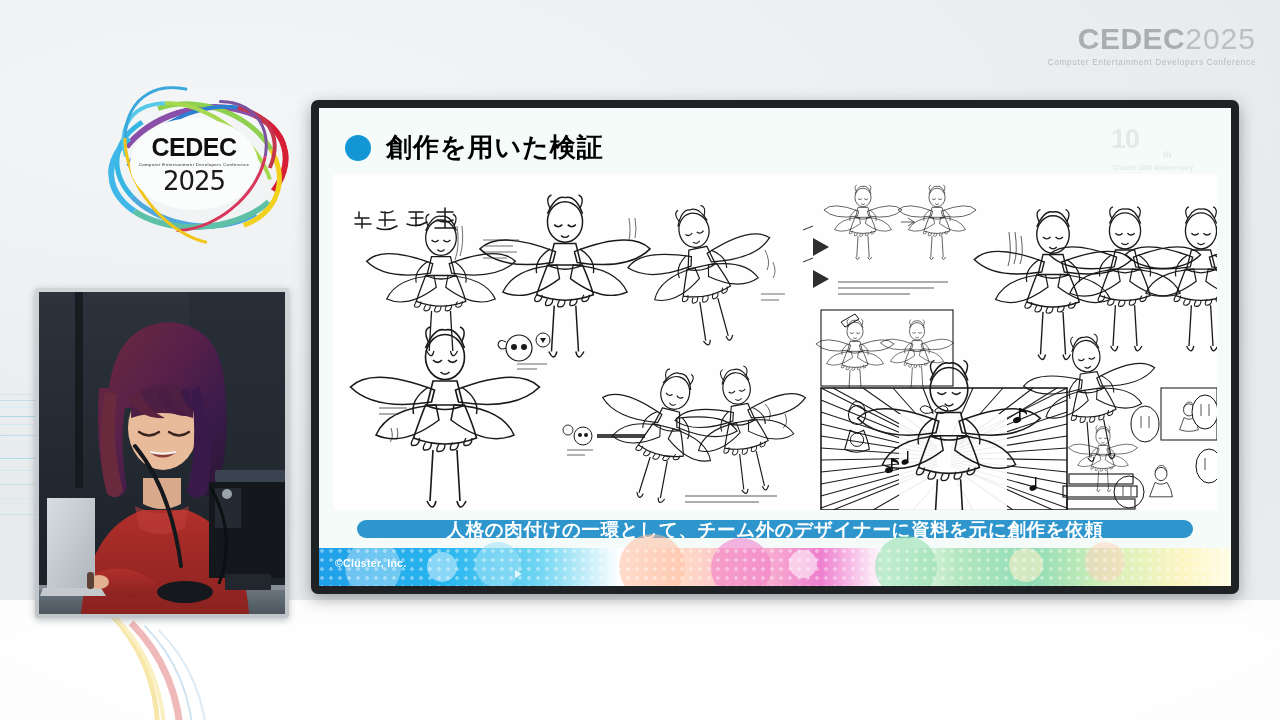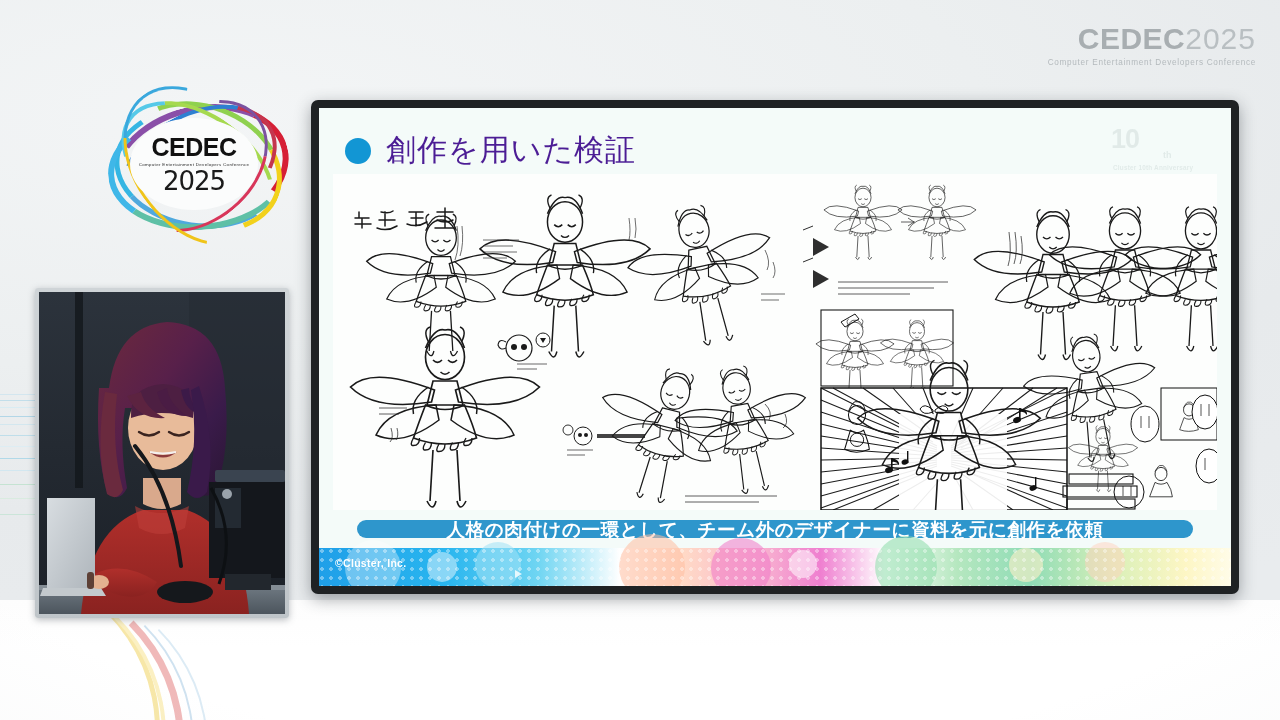--- a/index.html
+++ b/index.html
@@ -102,21 +102,21 @@
   .slide{
     position:relative;width:100%;height:100%;overflow:hidden;
     background:#f4fbf9;
   }
 
   .slide-title-row{
     position:absolute;left:26px;top:22px;display:flex;align-items:center;gap:15px;
   }
   .bullet-dot{width:26px;height:26px;border-radius:50%;display:block;}
   .slide-title{
-    font-size:30px;font-weight:normal;color:#4c1d95;letter-spacing:1px;
+    font-size:26px;font-weight:bold;color:#000000;letter-spacing:1px;
     font-family:"DejaVu Sans","Liberation Sans",sans-serif;
   }
 
   .anniv{
     position:absolute;right:20px;top:18px;width:100px;height:50px;opacity:.30;
     color:#b6c6c4;
   }
   .anniv .big{font-size:27px;font-weight:bold;line-height:1;letter-spacing:-1px;}
   .anniv .th{font-size:9px;font-weight:bold;position:absolute;left:52px;top:24px;}
   .anniv .cap{font-size:6.4px;font-weight:bold;letter-spacing:.2px;position:absolute;left:2px;top:38px;white-space:nowrap;}

